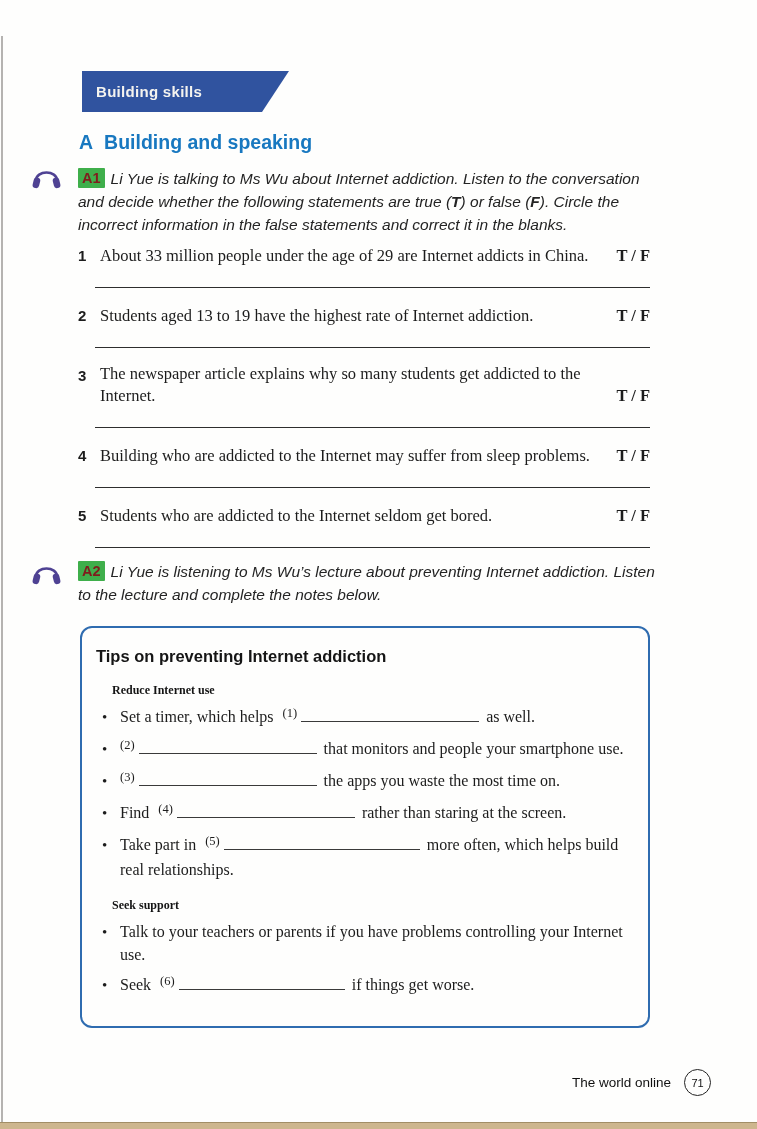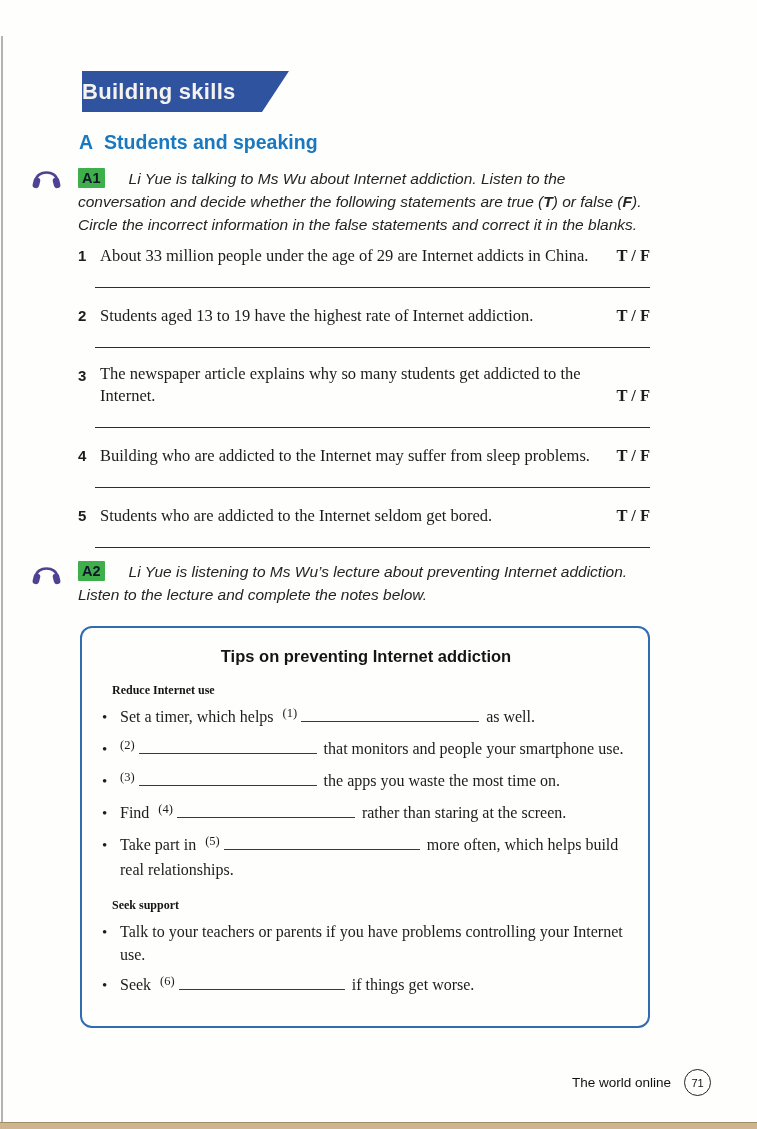--- a/index.html
+++ b/index.html
@@ -14,21 +14,21 @@
 
   
   .banner {
     position:absolute; left:82px; top:71px; width:207px; height:41px;
     background:#30539f;
     clip-path:polygon(0 0, 100% 0, calc(100% - 27px) 100%, 0 100%);
     display:flex; align-items:center;
   }
   .banner-label {
     color:#f4f3ef; font-family:"Liberation Sans", sans-serif; font-weight:bold;
-    font-size:22px; letter-spacing:0.3px;
+    font-size:15px; padding-left:14px; letter-spacing:0.3px;
   }
 
   
   .section-heading {
     position:absolute; left:79px; top:131px;
     font-family:"Liberation Sans", sans-serif; font-weight:bold;
     font-size:19.5px; color:#1878c0;
   }
   .section-letter { margin-right:11px; }
 
@@ -37,23 +37,23 @@
   .hp1 { left:31px; top:164px; }
   .hp2 { left:31px; top:560px; }
 
   
   .activity { position:absolute; left:78px; width:577px;
     font-family:"Liberation Sans", sans-serif; font-style:italic;
     font-size:15.5px; line-height:23px; color:#242424; }
   .activity-a1 { top:167px; }
   .activity-a2 { top:560px; }
   .badge {
-    display:inline-block; background:#3faf4b; color:#0f172a;
+    display:inline-block; background:#3faf4b; color:#7f1d1d;
     font-family:"Liberation Sans", sans-serif; font-style:normal; font-weight:bold;
-    font-size:14.5px; line-height:18px; padding:1px 4px 1px 4px; margin-right:24px;
+    font-size:14.5px; line-height:18px; padding:1px 4px 1px 4px; margin-right:6px;
     vertical-align:1px; border-radius:1px;
   }
   .instr-bold { font-weight:bold; }
 
   
   .statements { position:absolute; left:78px; top:243px; width:572px;
     font-size:16.5px; line-height:22px; }
   .stmt-block { margin-bottom:15px; }
   .stmt { display:flex; align-items:flex-end; }
   .stmt-num { width:22px; flex:none; font-family:"Liberation Sans", sans-serif;
@@ -62,21 +62,21 @@
   .stmt-tf { flex:none; font-weight:bold; white-space:nowrap; }
   .stmt-rule { height:0; border-bottom:1.7px solid #2e2e2e; margin:20px 0 0 17px; }
 
   
   .tips-box {
     position:absolute; left:80px; top:626px; width:570px; height:402px;
     box-sizing:border-box; border:2px solid #2f6cb0; border-radius:12px;
     padding:12px 12px 0 14px; background:#fefefd;
   }
   .tips-title {
-    text-align:center; font-family:"Liberation Sans", sans-serif; font-weight:bold;
+    font-family:"Liberation Sans", sans-serif; font-weight:bold;
     font-size:16.5px; color:#151515; margin:7px 0 6px 0;
   }
   .tips-heading { font-weight:bold; font-size:12px; margin:17px 0 4px 16px; color:#141414; }
   .tip { display:flex; margin:7px 0 7px 6px; line-height:23px; font-size:16px; }
   .tip-dot { width:18px; flex:none; font-size:15px; padding-top:1px; }
   .tip-body { flex:1; }
   .sup { font-size:12.5px; position:relative; top:-5px; margin:0 4px 0 5px; }
   .sup-first { margin-left:0; }
   .blank { display:inline-block; border-bottom:1.3px solid #3a3a3a; height:14px;
     margin-right:7px; vertical-align:baseline; }
@@ -97,21 +97,21 @@
 
 <div class="page">
 
   <div class="edge-left"></div>
 
   <div class="banner">
     <span class="banner-label">Building skills</span>
   </div>
 
   <div class="section-heading">
-    <span class="section-letter">A</span><span>Students and speaking</span>
+    <span class="section-letter">A</span><span>Building and speaking</span>
   </div>
 
   <svg class="hp-icon hp1" viewBox="0 0 32 27">
     <path d="M5 17 C5 5.5 27 5.5 27 17" fill="none" stroke="#4f4293" stroke-width="2.6" stroke-linecap="round"></path>
     <rect x="2.2" y="13.5" width="6.8" height="11" rx="3.2" fill="#4f4293" transform="rotate(14 5.6 19)"></rect>
     <rect x="23" y="13.5" width="6.8" height="11" rx="3.2" fill="#4f4293" transform="rotate(-14 26.4 19)"></rect>
   </svg>
 
   <div class="activity activity-a1">
     <span class="badge">A1</span><span>Li Yue is talking to Ms Wu about Internet addiction. Listen to the conversation and decide whether the following statements are true (</span><span class="instr-bold">T</span><span>) or false (</span><span class="instr-bold">F</span><span>). Circle the incorrect information in the false statements and correct it in the blanks.</span>

